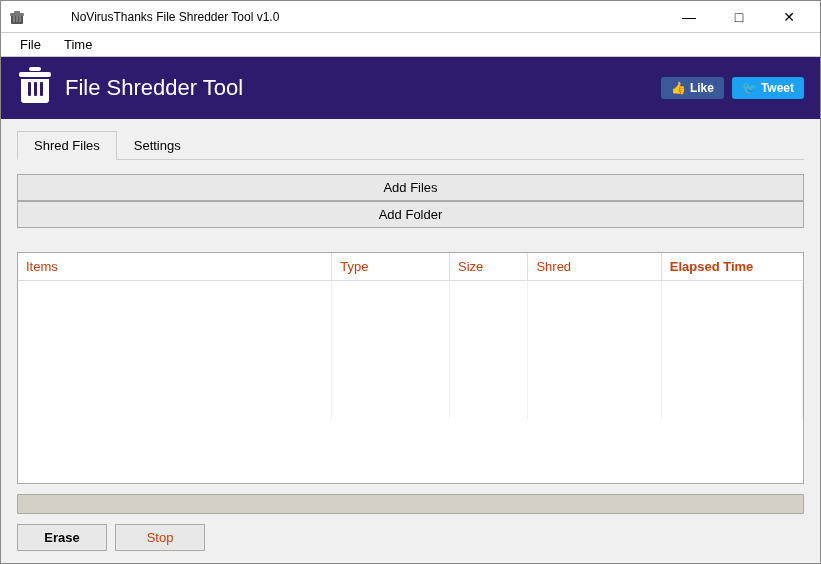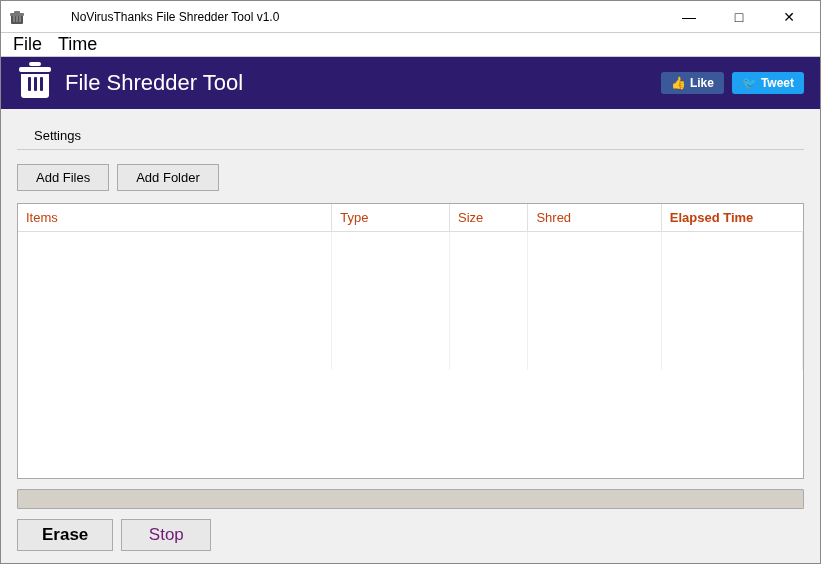--- a/index.html
+++ b/index.html
@@ -72,27 +72,28 @@
       height: 24px;
       display: flex;
       align-items: center;
       padding: 0 4px;
       border-bottom: 1px solid #ccc;
     }
 
     .menu-item {
       padding: 2px 8px;
       cursor: pointer;
-      font-size: 18px;
+      font-size: 13px;
+      margin-left: 7px;
     }
 
     
     .app-header {
       background: #2d1b6e;
-      height: 52px;
+      height: 62px;
       display: flex;
       align-items: center;
       padding: 0 16px;
       color: white;
     }
 
     .header-icon {
       width: 36px;
       height: 36px;
       margin-right: 12px;
@@ -208,22 +209,23 @@
 
     .tab.active {
       background: #f0f0f0;
       border: 1px solid #ccc;
       border-bottom: 1px solid #f0f0f0;
     }
 
     
     .toolbar {
       display: flex;
-      gap: 8px;
-      margin-bottom: 12px;
+      gap: 0;
+      margin-bottom: 24px;
+      flex-direction: column;
     }
 
     .toolbar-btn {
       padding: 5px 18px;
       background: #e8e8e8;
       border: 1px solid #aaa;
       cursor: pointer;
       font-size: 13px;
       min-width: 90px;
     }
@@ -285,32 +287,32 @@
     
     .bottom-bar {
       display: flex;
       gap: 8px;
     }
 
     .action-btn {
       padding: 5px 24px;
       border: 1px solid #aaa;
       cursor: pointer;
-      font-size: 17px;
+      font-size: 13px;
       min-width: 90px;
     }
 
     .erase-btn {
       background: #e8e8e8;
       font-weight: bold;
     }
 
     .stop-btn {
       background: #e8e8e8;
-      color: #701a75;
+      color: #c2410c;
       cursor: not-allowed;
     }
   </style>
 </head>
 <body>
 
 <div class="window">
 
   <div class="title-bar">
     <div class="title-bar-icon">
@@ -357,20 +359,23 @@
       <button class="social-btn tweet-btn">
         <span>🐦</span>
         <span>Tweet</span>
       </button>
     </div>
   </div>
 
   <div class="main-content">
 
     <div class="tabs">
+      <div class="tab active">
+        <span>Shred Files</span>
+      </div>
       <div class="tab">
         <span>Settings</span>
       </div>
     </div>
 
     <div class="toolbar">
       <button class="toolbar-btn">Add Files</button>
       <button class="toolbar-btn">Add Folder</button>
     </div>
 

